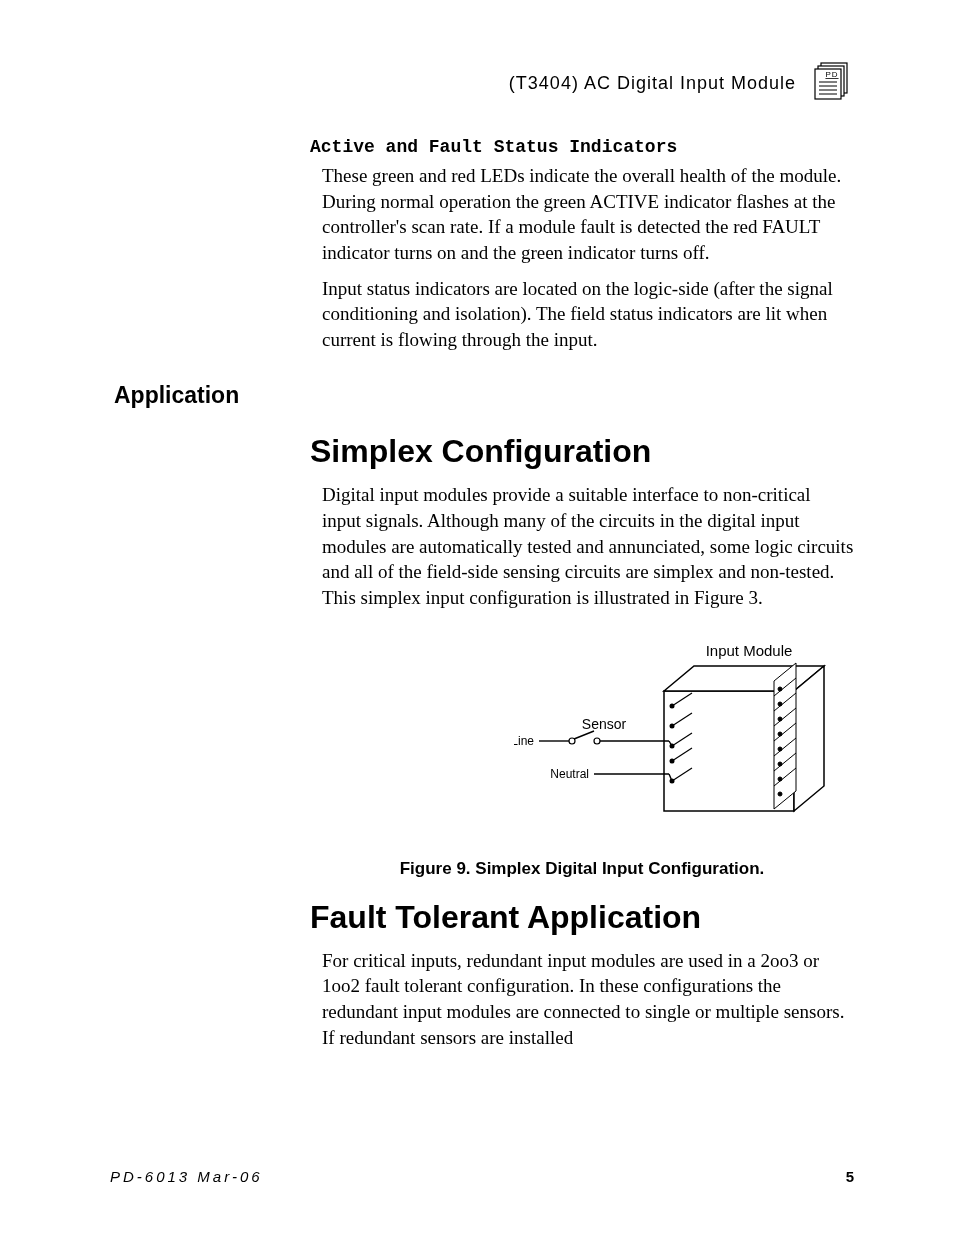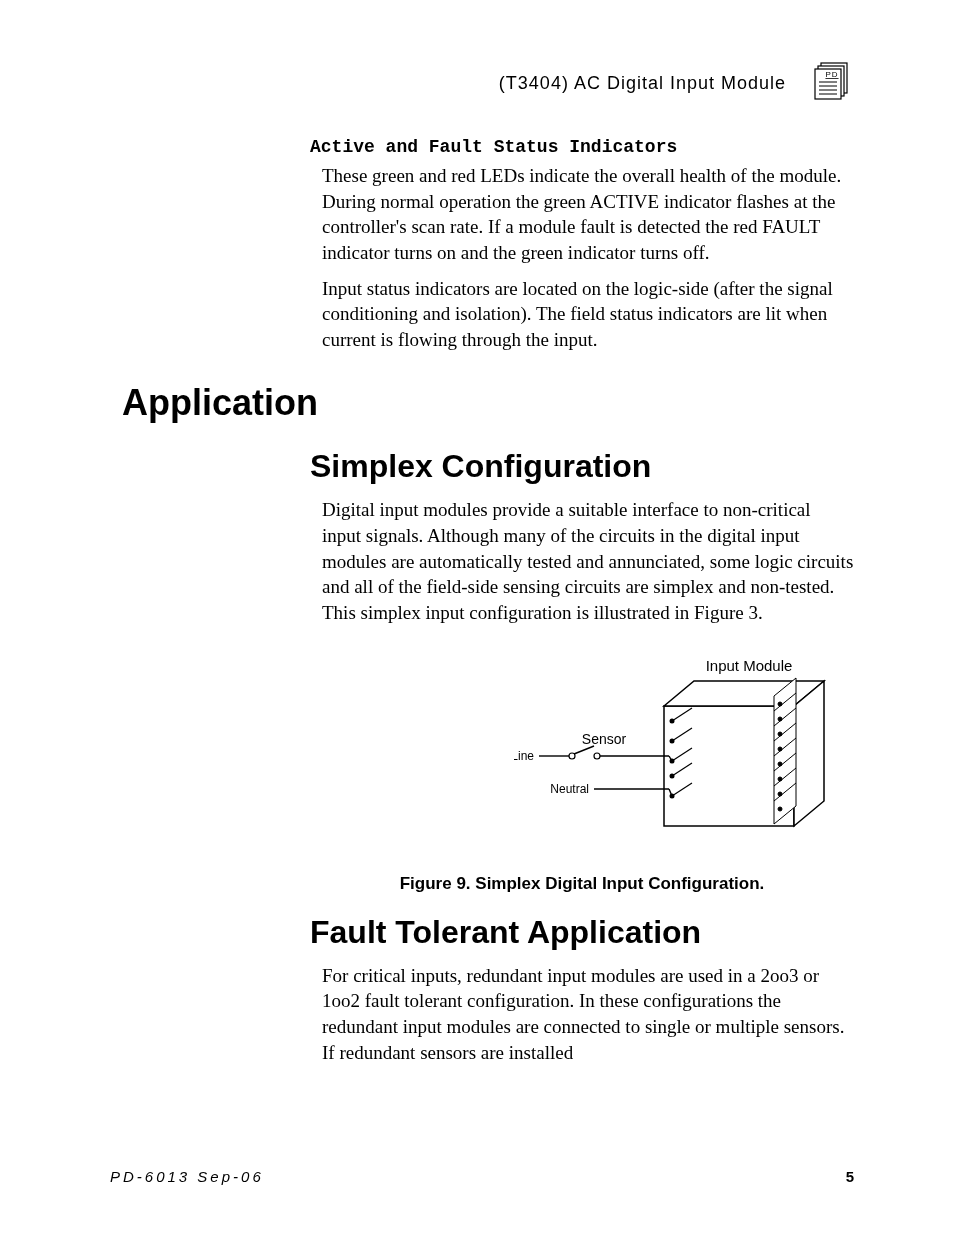--- a/index.html
+++ b/index.html
@@ -22,21 +22,21 @@
   .header {
     display: flex;
     justify-content: flex-end;
     align-items: center;
     font-family: Arial, Helvetica, sans-serif;
     font-size: 18px;
     letter-spacing: 1px;
     margin-bottom: 30px;
   }
   .header-text {
-    margin-right: 20px;
+    margin-right: 10px;
   }
   .header-icon {
     margin-left: 6px;
   }
   .indent-block {
     margin-left: 200px;
   }
   .sub-heading {
     font-family: Liberation Mono, monospace;
     font-weight: bold;
@@ -46,22 +46,22 @@
   }
   .body-text {
     font-family: Liberation Serif, serif;
     font-size: 19px;
     line-height: 1.35;
     margin: 0 0 10px 12px;
   }
   h1.section-title {
     font-family: Arial, Helvetica, sans-serif;
     font-weight: bold;
-    font-size: 36px;
-    margin: 30px 0 24px 12px;
+    font-size: 23px;
+    margin: 30px 0 24px 4px;
   }
   h2.subsection {
     font-family: Arial, Helvetica, sans-serif;
     font-weight: bold;
     font-size: 32px;
     margin: 20px 0 12px 0;
   }
   .figure-wrap {
     text-align: right;
     margin: 30px 0 10px 0;
@@ -194,17 +194,17 @@
       </svg>
     </div>
 
     <div class="figure-caption">Figure 9.  Simplex Digital Input Configuration.</div>
 
     <h2 class="subsection">Fault Tolerant Application</h2>
     <p class="body-text">For critical inputs, redundant input modules are used in a 2oo3 or 1oo2 fault tolerant configuration. In these configurations the redundant input modules are connected to single or multiple sensors.   If redundant sensors are installed</p>
   </div>
 
   <div class="footer">
-    <span class="footer-left">PD-6013 Sep-06</span>
+    <span class="footer-left">PD-6013 Mar-06</span>
     <span class="footer-right">5</span>
   </div>
 
 </div>
 
 </body></html>

